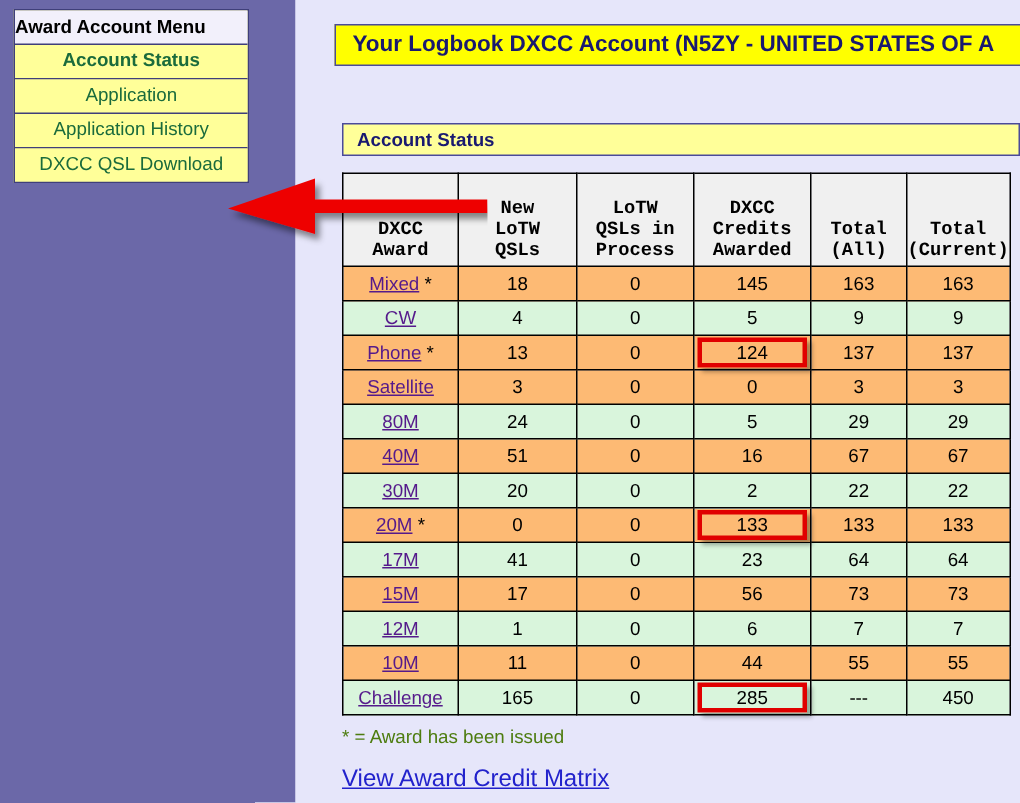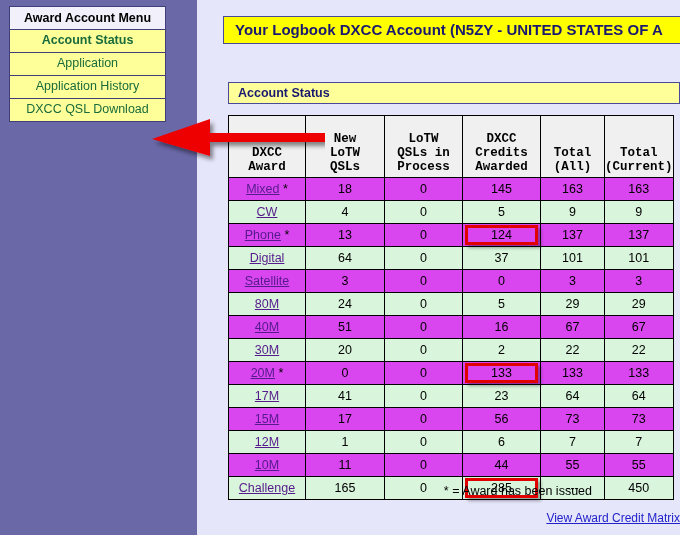--- a/index.html
+++ b/index.html
@@ -33,21 +33,21 @@
     width: 157px;
     border: 1px solid #3f3f7a;
     box-sizing: border-box;
     background: #FFFF99;
   }
   .menu-header {
     background: #F2F0FB;
     color: #000000;
     font-weight: bold;
     font-size: 12.5px;
-    text-align: center;
+    text-align: left;
     padding: 4px 0 4px 0;
     line-height: 14px;
     border-bottom: 1px solid #3f3f7a;
   }
   .menu-item {
     background: #FFFF99;
     color: #1a6b3c;
     font-size: 12.5px;
     text-align: center;
     padding: 3px 0 4px 0;
@@ -124,21 +124,21 @@
   }
   #status-table thead th {
     background: #F0F0F0;
     font-weight: bold;
     line-height: 14px;
     vertical-align: bottom;
     padding-bottom: 3px;
     height: 58px;
     font-family: Liberation Mono, monospace;
   }
-  #status-table tbody tr.odd td { background: #d946ef; }
+  #status-table tbody tr.odd td { background: #fdba74; }
   #status-table tbody tr.even td { background: #D9F5DC; margin-left: 20px; }
   td.award-cell {
     text-align: right;
     padding-right: 5px;
     white-space: nowrap;
   }
   td.award-cell a {
     color: #551A8B;
     text-decoration: underline;
     cursor: pointer;
@@ -168,31 +168,31 @@
     border: 3px solid #E00000;
     box-shadow: 3px 3px 3px rgba(0,0,0,0.32);
     pointer-events: none;
   }
 
   #footnote {
     position: absolute;
     left: 31px;
     top: 484px;
     width: 364px;
-    text-align: right;
-    font-size: 12.5px;
-    color: #000000;
+    text-align: left;
+    font-size: 12.5px;
+    color: #4d7c0f;
   }
   #matrix-link-wrap {
     position: absolute;
     left: 31px;
     top: 511px;
     width: 452px;
-    text-align: right;
-    font-size: 12px;
+    text-align: left;
+    font-size: 16px;
   }
   #matrix-link-wrap a {
     color: #2222CC;
     text-decoration: underline;
     cursor: pointer;
   }
 
   
   #red-arrow {
     position: absolute;
@@ -280,28 +280,20 @@
           <td>9</td>
         </tr>
         <tr class="odd">
           <td class="award-cell"><a>Phone</a><span class="star"> *</span></td>
           <td>13</td>
           <td>0</td>
           <td class="hl">124<span class="hlbox"></span></td>
           <td>137</td>
           <td>137</td>
         </tr>
-        <tr class="even">
-          <td class="award-cell"><a>Digital</a></td>
-          <td>64</td>
-          <td>0</td>
-          <td>37</td>
-          <td>101</td>
-          <td>101</td>
-        </tr>
         <tr class="odd">
           <td class="award-cell"><a>Satellite</a></td>
           <td>3</td>
           <td>0</td>
           <td>0</td>
           <td>3</td>
           <td>3</td>
         </tr>
         <tr class="even">
           <td class="award-cell"><a>80M</a></td>

